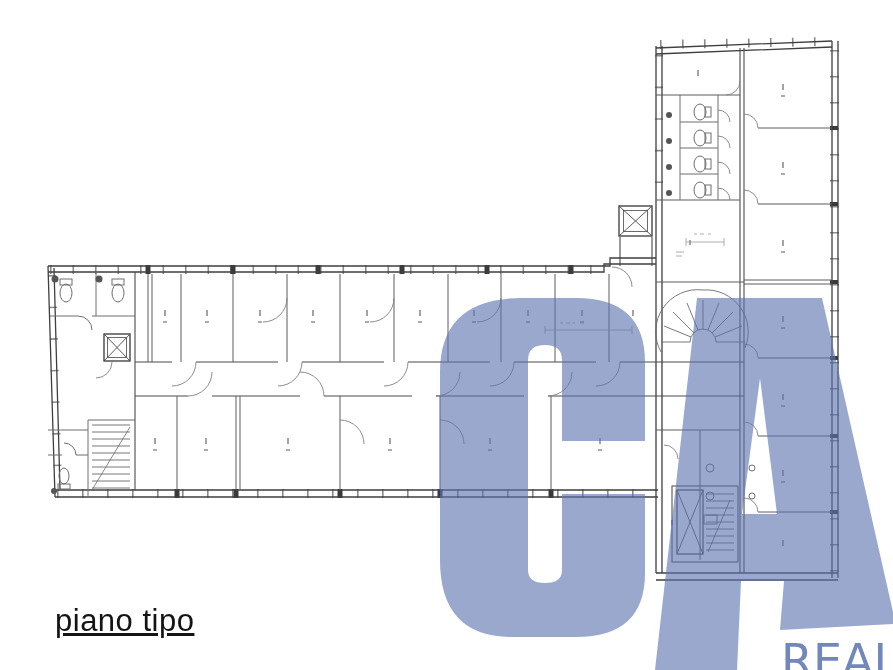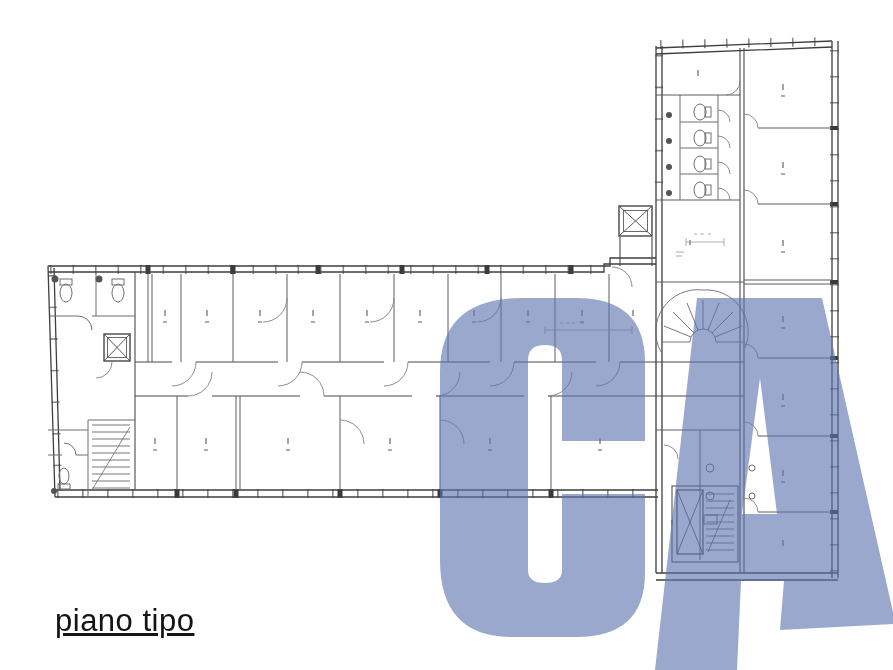--- a/index.html
+++ b/index.html
@@ -171,16 +171,21 @@
   <svg class="wm-svg" width="893" height="670" viewBox="0 0 893 670" role="img" aria-label="CA">
     <g fill-opacity="0.62">
       <path d="M522,298 Q440,298 440,372 L440,560 Q440,637 512,637 L576,637 Q645,637 645,573
                L645,494 L562,494 L562,570 Q562,583 545,583 Q528,583 528,570 L528,360
                Q528,345 545,345 Q562,345 562,360 L562,441 L645,441 L645,362 Q645,298 576,298 Z" fill="#5a73ad"></path>
       <path fill-rule="evenodd" d="M697,298 L822,298 L893,612 L893,624 L780,630 L784,581 L741,581 L737,670 L655,670 Z
                M760,378 L777,514 L742,514 Z" fill="#5a73ad"></path>
     </g>
   </svg>
 
+  <div class="brand">
+    <svg width="112" height="31" viewBox="0 0 112 31">
+      <text x="0" y="38" font-size="46" font-family="DejaVu Sans, sans-serif" fill-opacity="0.85" letter-spacing="0" fill="#5a73ad">REAL</text>
+    </svg>
+  </div>
 
   <div class="caption">piano tipo</div>
 
 </div>
 
 </body></html>

